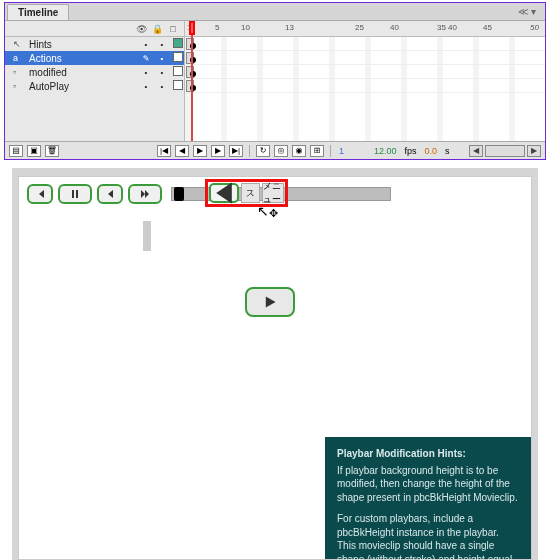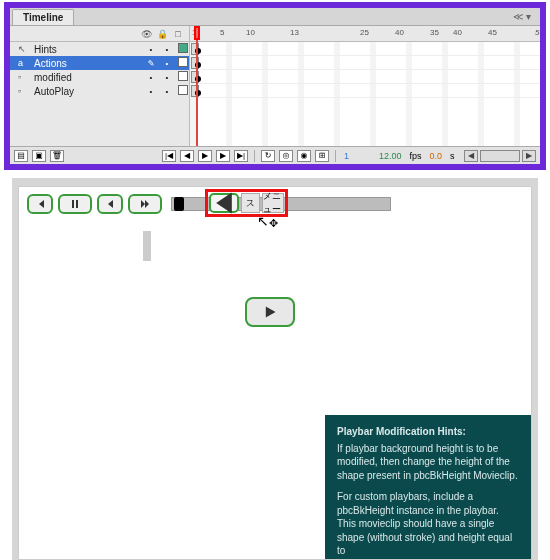--- a/index.html
+++ b/index.html
@@ -1,20 +1,20 @@
 <!DOCTYPE html>
 <html><head>
 <meta charset="utf-8">
 <style>
 *{box-sizing:border-box;margin:0;padding:0;font-family:Tahoma,Arial,sans-serif;font-size:10px}
 body{background:#fff;width:550px;height:560px;overflow:hidden}
 .wrap{display:flex;flex-direction:column;height:100%}
 
 
-.tl-panel{background:#d6d6d6;border:6px solid #6d28d9;margin:2px 4px 4px 4px}
+.tl-panel{background:#d6d6d6;border:1px solid #6d28d9;margin:2px 4px 4px 4px}
 .tl-tabs{display:flex;align-items:center;background:#d6d6d6;height:18px;border-bottom:1px solid #aaa}
 .tl-tab{background:#eaeaea;border:1px solid #aaa;border-bottom:none;padding:2px 10px;font-weight:bold;color:#222;border-radius:2px 2px 0 0;margin-left:2px}
 .tl-top-icons{margin-left:auto;display:flex;gap:3px;padding-right:4px}
 .top-ico{width:10px;height:10px;color:#666;display:flex;align-items:center}
 
 .tl-body{display:flex;height:120px;background:#fff}
 .layer-col{width:180px;background:#e8e8e8;border-right:1px solid #bbb;display:flex;flex-direction:column}
 .layer-hdr{height:16px;border-bottom:1px solid #bbb;display:flex;align-items:center;justify-content:flex-end;padding-right:6px;gap:6px}
 .hdr-ico{width:10px;font-size:9px;color:#444;text-align:center}
 .layer-row{height:14px;display:flex;align-items:center;padding-left:8px;gap:4px;color:#222}
@@ -62,21 +62,21 @@
 .rb-btn{flex:0 0 30px;border:2px solid #3a9b3a;border-radius:5px;margin:1px;display:flex;align-items:center;justify-content:center;background:#f5f5f5}
 .rb-lbl{flex:1;display:flex;align-items:center;justify-content:center;background:#e6e6e6;border:1px solid #aaa;margin:1px;font-size:9px}
 .cursor{position:absolute;left:238px;top:26px;font-size:14px;color:#000}
 .move-ico{position:absolute;left:250px;top:30px;font-size:11px;color:#000}
 
 .greybar{position:absolute;left:124px;top:44px;width:8px;height:30px;background:#ccc}
 
 .playcenter{position:absolute;left:226px;top:110px;width:50px;height:30px;border:2px solid #3a9b3a;border-radius:8px;background:#e8e8e8;display:flex;align-items:center;justify-content:center}
 .playcenter svg{width:14px;height:14px}
 
-.hintbox{position:absolute;right:0;bottom:0;width:206px;height:144px;background:#0a4a4d;color:#d9e8e9;padding:10px 12px;font-size:9.5px;line-height:1.35}
+.hintbox{position:absolute;right:0;bottom:0;width:206px;height:122px;background:#0a4a4d;color:#d9e8e9;padding:10px 12px;font-size:9.5px;line-height:1.35}
 .hintbox .ht{font-weight:bold;margin-bottom:3px}
 .hintbox p{margin-bottom:8px}
 
 .tri{fill:#333}
 </style>
 </head>
 <body>
 
 <div class="wrap">
 
@@ -131,21 +131,21 @@
       <div class="frame-col">
         <div class="ruler" id="ruler">
           <div class="playhead"></div>
         <span style="left: 2px;">1</span>
             <span style="left: 30px;">5</span>
             <span style="left: 56px;">10</span>
             <span style="left: 100px;">13</span>
             <span style="left: 135px; margin-top: 32px;">20</span>
             <span style="left: 170px;">25</span>
             <span style="left: 205px;">40</span>
-            <span style="left: 240px;">35</span>
+            <span style="left: 252px;">35</span>
             <span style="left: 263px;">40</span>
             <span style="left: 298px;">45</span>
             <span style="left: 345px; font-style: italic;">50</span>
           </div>
         <div class="playline"></div>
         <div class="frames">
           <div class="grid"></div>
           <div class="rows" id="frows">
               <div class="frow">
                 <div class="cell">

